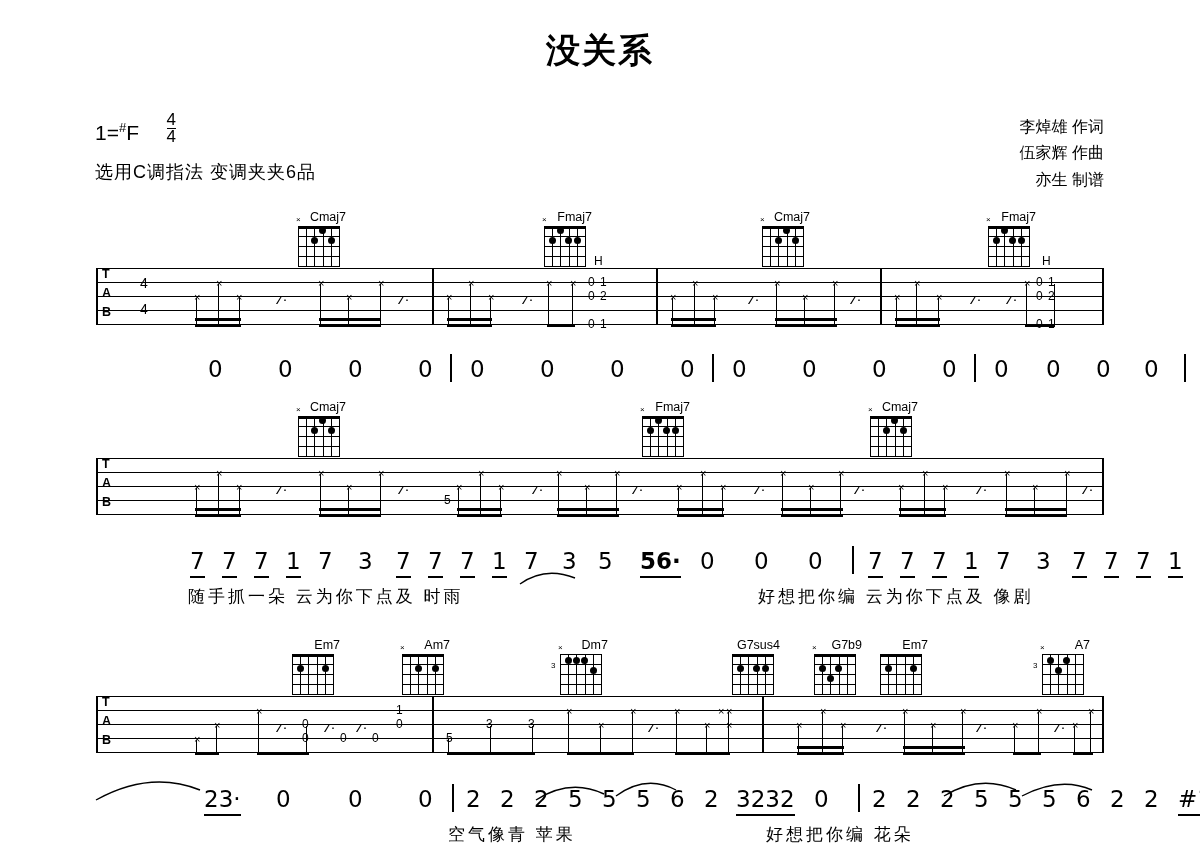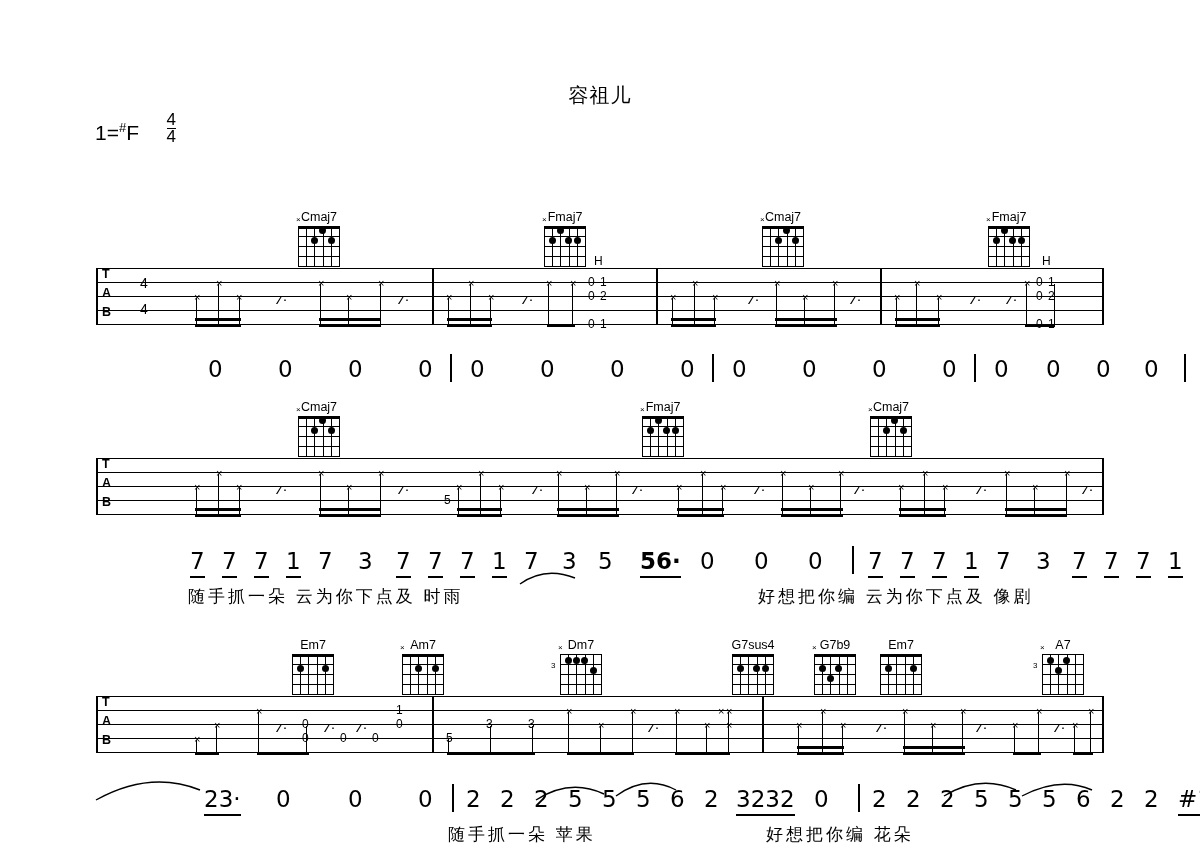--- a/index.html
+++ b/index.html
@@ -34,21 +34,21 @@
   .system{position:absolute;left:96px;width:1008px;}
   .staff{position:relative;height:58px;}
   .line{position:absolute;left:0;width:1008px;height:1.4px;background:#000;}
   .l0{top:0px}.l1{top:14px}.l2{top:28px}.l3{top:42px}.l4{top:56px}
   .barline{position:absolute;top:0;height:57px;width:1.6px;background:#000;}
   .tabmark{position:absolute;left:6px;font-size:12.5px;font-weight:bold;line-height:1;}
   .tabmark span{display:block;margin-bottom:6.5px;}
 
   
   .chord{position:absolute;width:54px;text-align:center;}
-  .chord .cname{font-size:12.5px;margin-bottom:2px;}
+  .chord .cname{font-size:12.5px;margin-bottom:2px;text-align:right;}
   .grid{position:relative;width:42px;height:40px;margin:0 auto;}
   .grid .nut{position:absolute;top:0;left:0;width:42px;height:3px;background:#000;}
   .grid .fr{position:absolute;left:0;width:42px;height:1px;background:#000;}
   .grid .st{position:absolute;top:0;width:1px;height:40px;background:#000;}
   .grid .dot{position:absolute;width:7px;height:7px;border-radius:50%;background:#000;}
   .grid .fnum{position:absolute;left:-9px;top:7px;font-size:8px;}
   .grid .xo{position:absolute;top:-10px;font-size:8px;line-height:1;}
 
   
   .tn{position:absolute;font-size:12px;line-height:1;}
@@ -65,31 +65,37 @@
   .jp .u{position:absolute;left:0;right:0;bottom:-5px;height:1.6px;background:#000;}
   .lyrics{position:absolute;left:96px;font-size:17px;letter-spacing:3px;}
   .ly{position:absolute;line-height:1;white-space:nowrap;}
   .vbar{position:absolute;width:1.6px;background:#000;}
 </style>
 </head>
 <body>
 
 <div class="sheet">
 
-  <div class="artist">容祖儿</div>
+  <div class="title">没关系</div>
 
   <div class="keyblock">
     <span class="k1">1=</span><sup>#</sup><span style="font-size:21px">F</span>
     <span class="meter">
       <span class="num">4</span>
       <span class="den">4</span>
     </span>
   </div>
 
-
+  <div class="capo">选用C调指法 变调夹夹6品</div>
+
+  <div class="credits">
+    <div><span>李焯雄 作词</span></div>
+    <div><span>伍家辉 作曲</span></div>
+    <div><span>亦生 制谱</span></div>
+  </div>
 
   <div class="system" style="top:210px">
 
     <div class="chord" style="left:196px;top:0">
       <div class="cname">Cmaj7</div>
       <div class="grid">
         <div class="nut"></div>
         <div class="fr" style="top:10px"></div>
           <div class="fr" style="top:20px"></div>
         <div class="fr" style="top:30px"></div>
@@ -761,21 +767,21 @@
     <div class="jp" style="left:912px">5</div>
     <div class="jp" style="left:946px">5</div>
     <div class="jp" style="left:980px">6</div>
     <div class="jp" style="left:1014px">2</div>
     <div class="jp" style="left:1048px">2</div>
     <div class="jp" style="left:1082px">#1·<i class="u"></i></div>
 
   </div>
 
   <div class="lyrics" style="top:826px">
-    <div class="ly" style="left:352px">随手抓一朵 苹果</div>
+    <div class="ly" style="left:352px">空气像青 苹果</div>
     <div class="ly" style="left:670px">好想把你编 花朵</div>
   </div>
 
   <svg style="position:absolute;left:0;top:0;width:1200px;height:850px;pointer-events:none">
     <path d="M520 584 Q545 566 575 578" stroke="#000" fill="none" stroke-width="1.4"></path>
     <path d="M96 800 Q150 770 200 790" stroke="#000" fill="none" stroke-width="1.4"></path>
     <path d="M536 800 Q570 778 604 794" stroke="#000" fill="none" stroke-width="1.4"></path>
     <path d="M616 796 Q646 774 676 790" stroke="#000" fill="none" stroke-width="1.4"></path>
     <path d="M944 796 Q980 774 1016 790" stroke="#000" fill="none" stroke-width="1.4"></path>
     <path d="M1022 796 Q1060 776 1092 790" stroke="#000" fill="none" stroke-width="1.4"></path>

